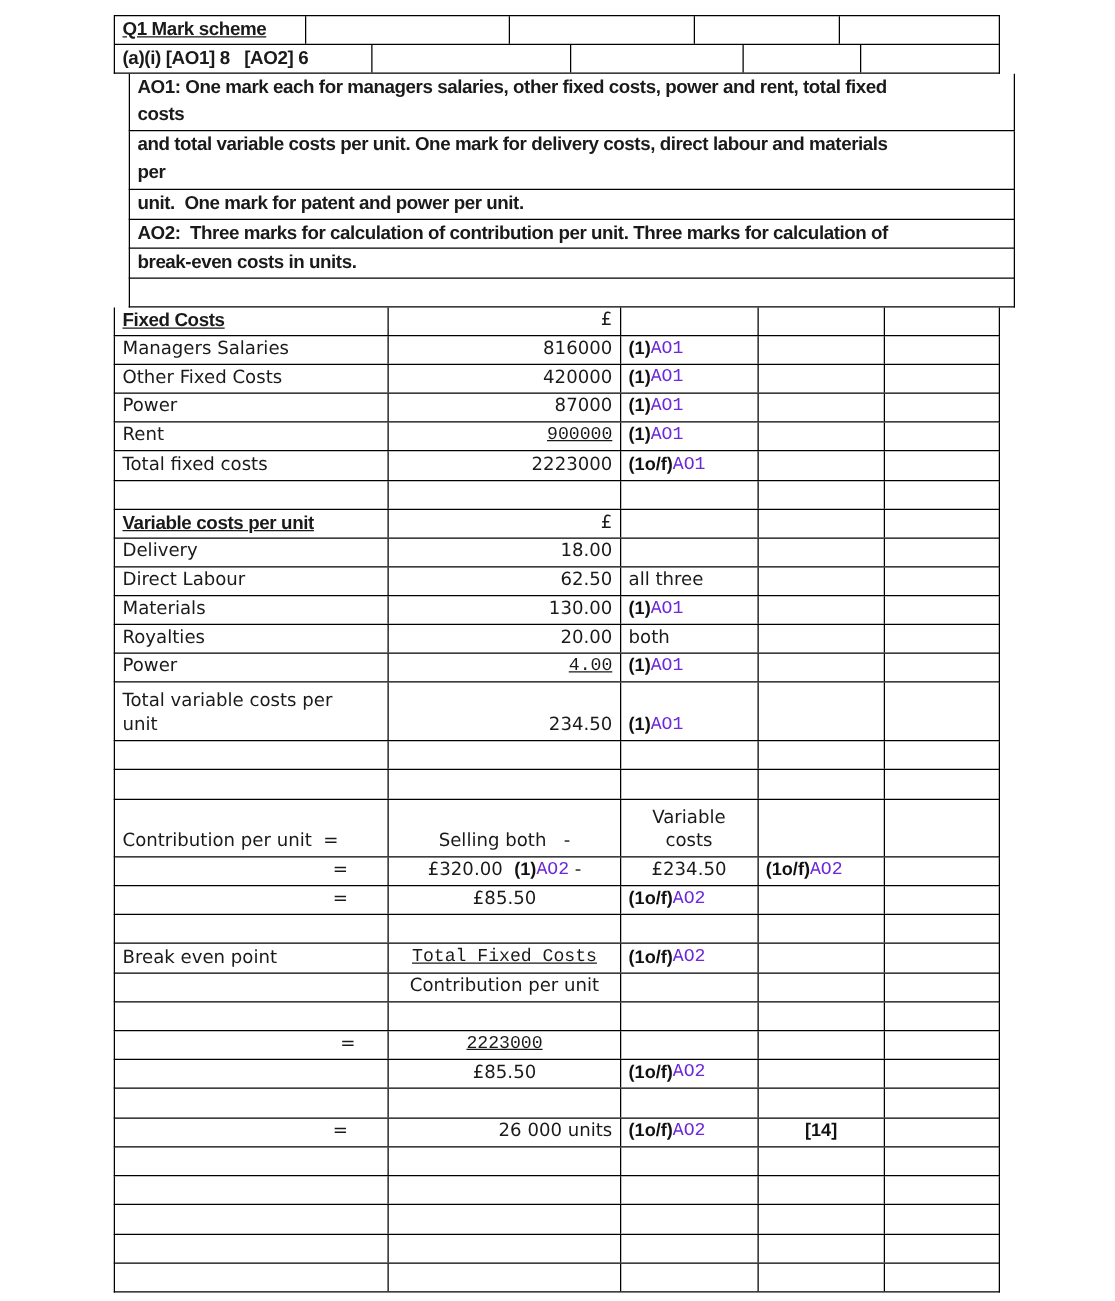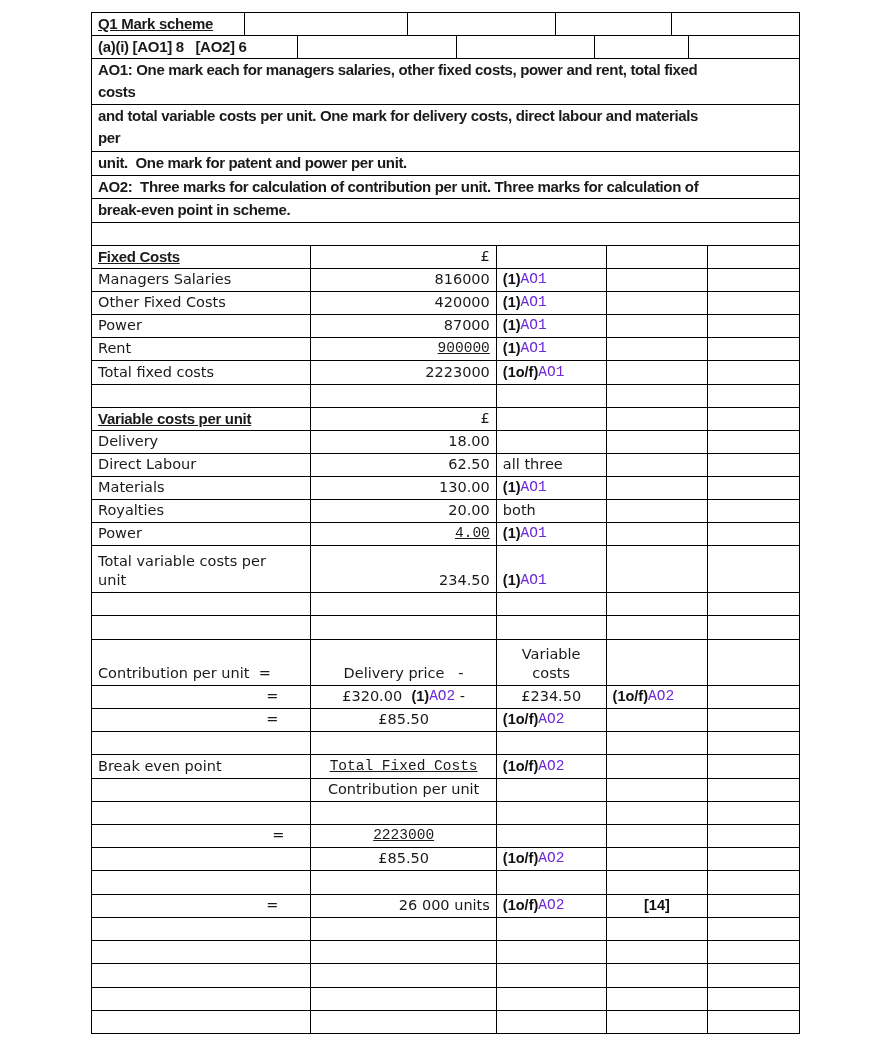--- a/index.html
+++ b/index.html
@@ -92,20 +92,21 @@
       font-weight: bold;
       font-size: 15px;
       letter-spacing: -0.35px;
       line-height: 22px;
       padding: 0 6px;
       box-sizing: border-box;
       border-left: 1.5px solid #000;
       border-right: 1.5px solid #000;
       border-bottom: 1.5px solid #000;
       width: 709px;
+      margin-left: 12px;
     }
   </style>
 </head>
 <body>
 
 <div id="sheet">
 
   <div class="row first hdr" style="height:24px">
     <div class="cell h0 u">Q1 Mark scheme</div>
     <div class="cell h1"></div>
@@ -129,21 +130,21 @@
     <div>and total variable costs per unit.  One mark for delivery costs, direct labour and materials</div>
     <div>per</div>
   </div>
   <div class="line" style="height:24px">
     <div style="white-space:pre">unit.  One mark for patent and power per unit.</div>
   </div>
   <div class="line" style="height:23px">
     <div style="white-space:pre">AO2:  Three marks for calculation of contribution per unit. Three marks for calculation of</div>
   </div>
   <div class="line" style="height:24px">
-    <div>break-even point in scheme.</div>
+    <div>break-even costs in units.</div>
   </div>
   <div class="line" style="height:23px"></div>
 
   <div class="row" style="height:23px">
     <div class="cell c0 bold-hdr u">Fixed Costs</div>
     <div class="cell c1 right">£</div>
     <div class="cell c2"></div>
     <div class="cell c3"></div>
     <div class="cell c4"></div>
   </div>
@@ -280,21 +281,21 @@
   <div class="row" style="height:24px">
     <div class="cell c0"></div>
       <div class="cell c1"></div>
       <div class="cell c2"></div>
       <div class="cell c3"></div>
       <div class="cell c4"></div>
   </div>
 
   <div class="row" style="height:46px">
     <div class="cell c0" style="white-space:pre">Contribution per unit  =</div>
-    <div class="cell c1 center" style="white-space:pre">Delivery price   -</div>
+    <div class="cell c1 center" style="white-space:pre">Selling both   -</div>
     <div class="cell c2 wrap2" style="text-align:center">
       <span>Variable</span>
       <span>costs</span>
     </div>
     <div class="cell c3"></div>
     <div class="cell c4"></div>
   </div>
   <div class="row" style="height:23px">
     <div class="cell c0 right" style="padding-right:32px">
         <span>=</span>

